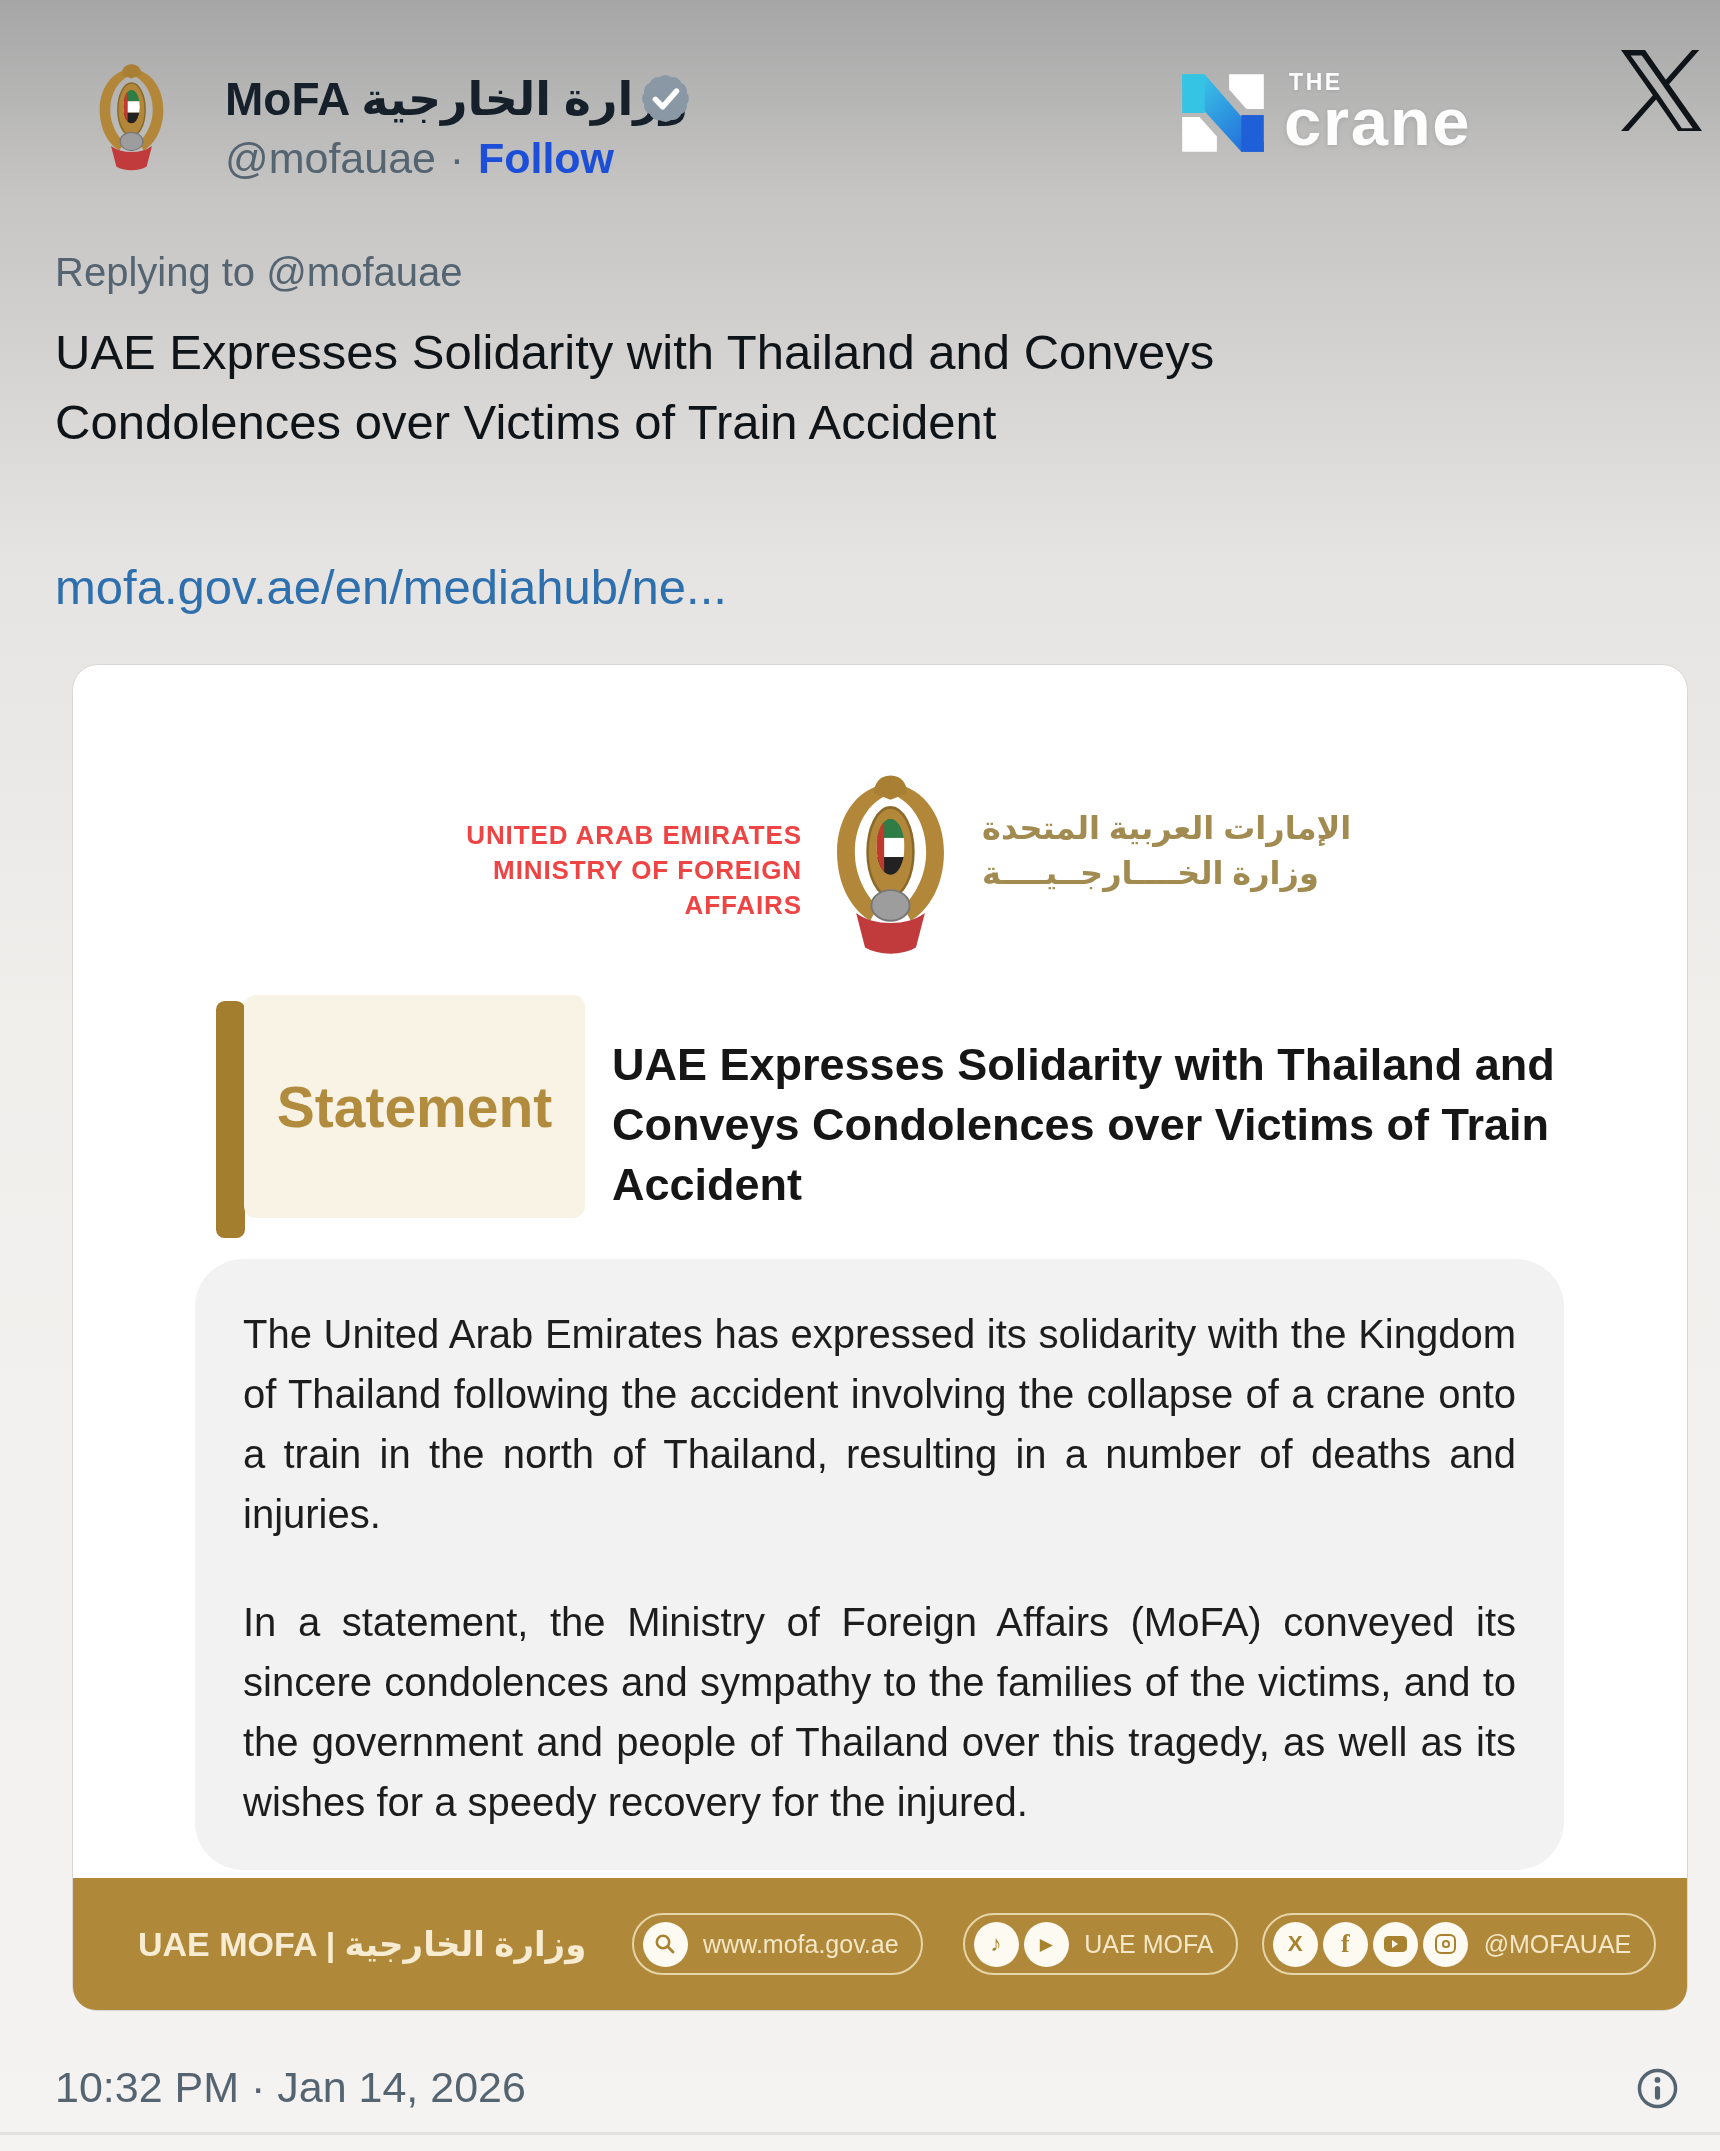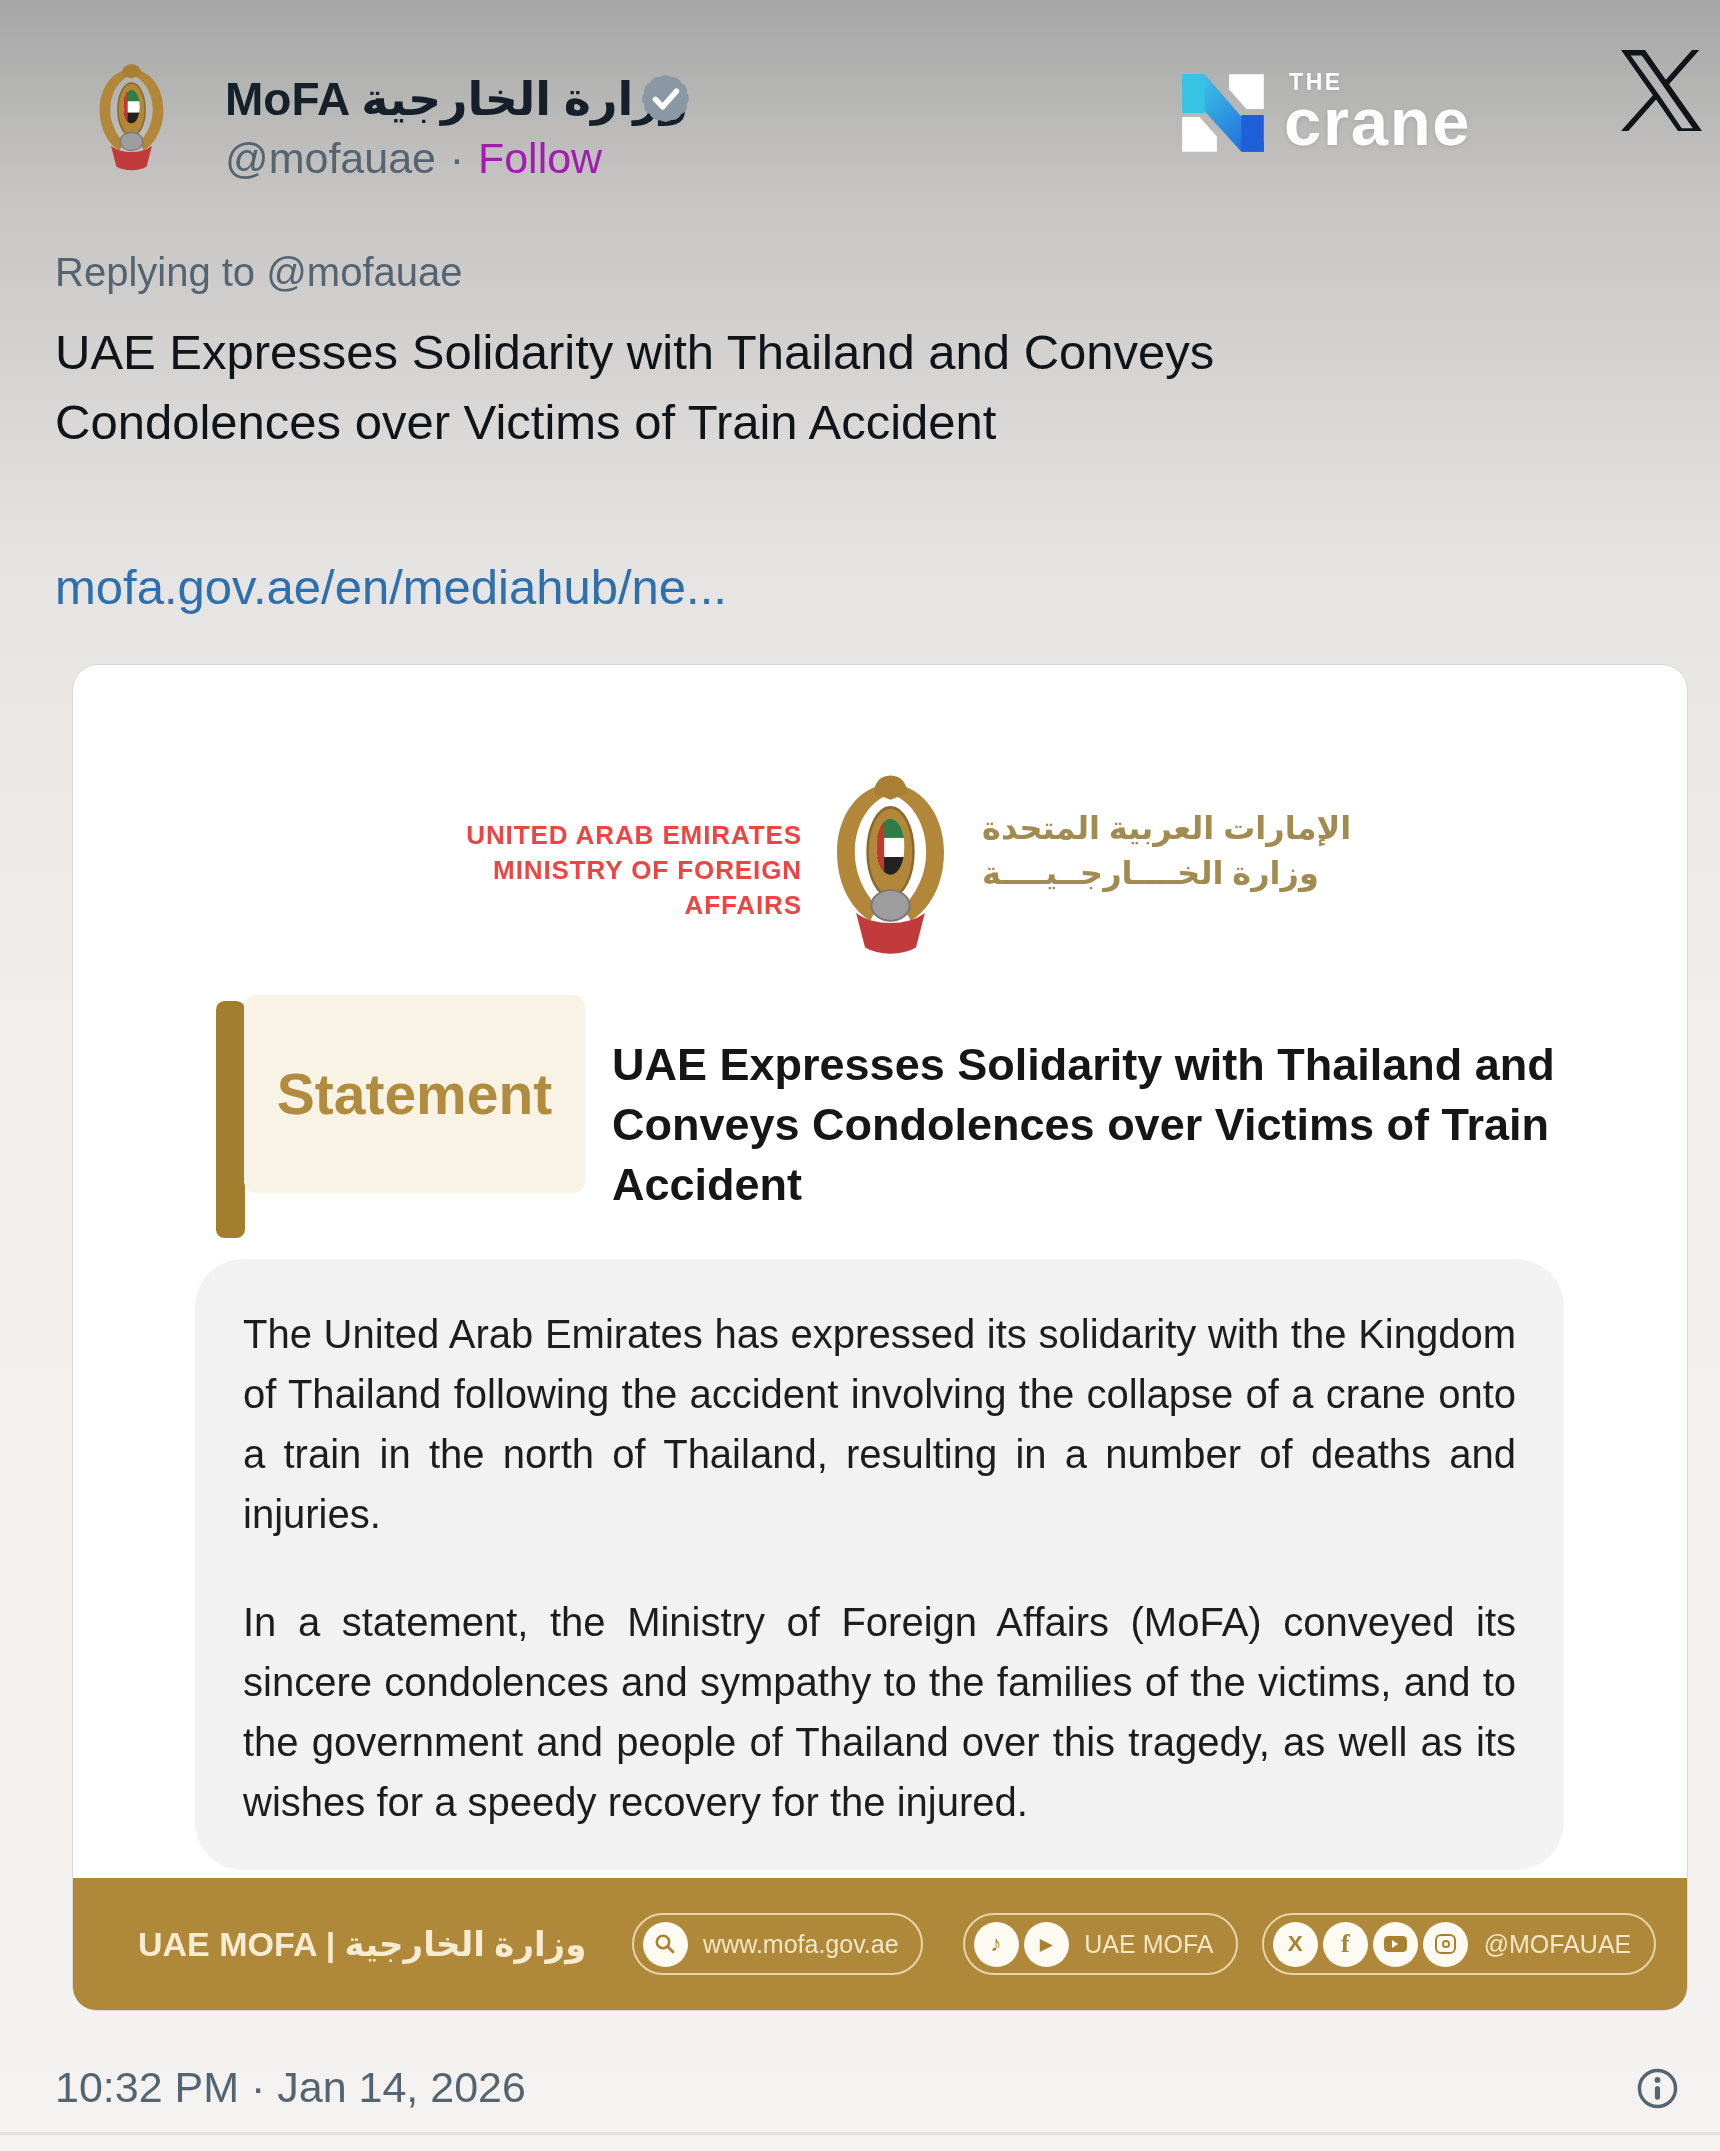--- a/index.html
+++ b/index.html
@@ -9,37 +9,37 @@
     background:linear-gradient(180deg,#a6a6a6 0%,#c6c5c4 9%,#e6e4e2 26%,#f1efec 48%,#f4f3f1 100%);
   }
   .abs{position:absolute;}
   
   .avatar{left:86px;top:55px;width:91px;height:129px;}
   .author{left:225px;top:72px;font-size:46px;font-weight:700;color:#15202b;white-space:nowrap;}
   .badge{left:638px;top:71px;width:55px;height:55px;}
   .handle-row{left:225px;top:134px;display:flex;align-items:center;gap:13.8px;font-size:43px;}
   .handle{color:#546471;}
   .dot{color:#546471;}
-  .follow{color:#a21caf;font-weight:400;}
+  .follow{color:#1d4ed8;font-weight:700;}
   
   .nmark{left:1172px;top:62px;width:102px;height:102px;}
   .wm-the{left:1289px;top:69px;font-size:23px;font-weight:700;color:#fdfdfd;letter-spacing:2.6px;text-shadow:0 0.9px 3.4px rgba(0,0,0,.10);}
   .wm-nation{left:1284px;top:83px;font-size:67px;font-weight:700;color:#fdfdfd;letter-spacing:1.7px;text-shadow:0 0.9px 5.2px rgba(0,0,0,.12);}
   .xlogo{left:1621px;top:50px;width:81px;height:81px;}
   
   .replying{left:55px;top:250px;font-size:40px;color:#546471;}
   .tweet-text{left:55px;top:317px;width:1308px;font-size:49px;line-height:70px;color:#0f1419;}
   .tweet-link{left:55px;top:559px;font-size:49px;color:#2e6fae;text-decoration:none;display:block;}
   
   .card{left:72px;top:664px;width:1616px;height:1347px;background:#ffffff;border:1.7px solid #d9d8d6;border-radius:26px;box-sizing:border-box;}
   .min-en{left:393px;top:153px;width:336px;text-align:right;font-size:26px;font-weight:700;color:#ef4444;line-height:35px;letter-spacing:0.9px;}
   .emblem-big{left:741px;top:108px;width:153px;height:191px;}
   .min-ar{left:909px;top:141px;width:447px;text-align:left;font-size:32px;font-weight:700;color:#a18b51;line-height:45px;direction:rtl;}
   .st-bar{left:143px;top:336px;width:29px;height:237px;background:#a37e2f;border-radius:8.6px;}
-  .st-box{left:171px;top:330px;width:341px;height:198px;background:#f8f3e4;border-radius:12px;display:flex;align-items:center;justify-content:center;}
+  .st-box{left:171px;top:330px;width:341px;height:223px;background:#f8f3e4;border-radius:12px;display:flex;align-items:center;justify-content:center;}
   .st-label{font-size:57px;font-weight:700;color:#b28c3e;}
   .card-title{left:539px;top:370px;width:1067px;font-size:45px;font-weight:700;color:#161616;line-height:60px;}
   .body-box{left:122px;top:594px;width:1369px;height:611px;background:#f2f2f3;border-radius:48px;box-sizing:border-box;padding:45px 48px 0 48px;}
   .para{font-size:40px;line-height:60px;color:#1d1d1d;text-align:justify;margin:0 0 48px 0;}
   
   .gold-bar{left:0;bottom:0;width:100%;height:132px;background:#b0883a;border-radius:0 0 23px 23px;}
   .f-brand{left:65px;top:50%;transform:translateY(-50%);font-size:34px;font-weight:700;color:#f7ecd2;white-space:nowrap;}
   .pill{top:50%;transform:translateY(-50%);display:flex;align-items:center;gap:15.5px;height:62px;padding:0 22.4px 0 8.6px;border:2.6px solid rgba(244,232,198,.8);border-radius:34px;color:#f3e7c6;font-size:25px;white-space:nowrap;box-sizing:border-box;}
   .pill-web{left:559px;} .pill-ch{left:890px;} .pill-soc{left:1189px;}
   .circ{width:45px;height:45px;border-radius:50%;background:#fdfaf1;display:flex;align-items:center;justify-content:center;color:#a9822f;flex:0 0 auto;font-weight:700;}

